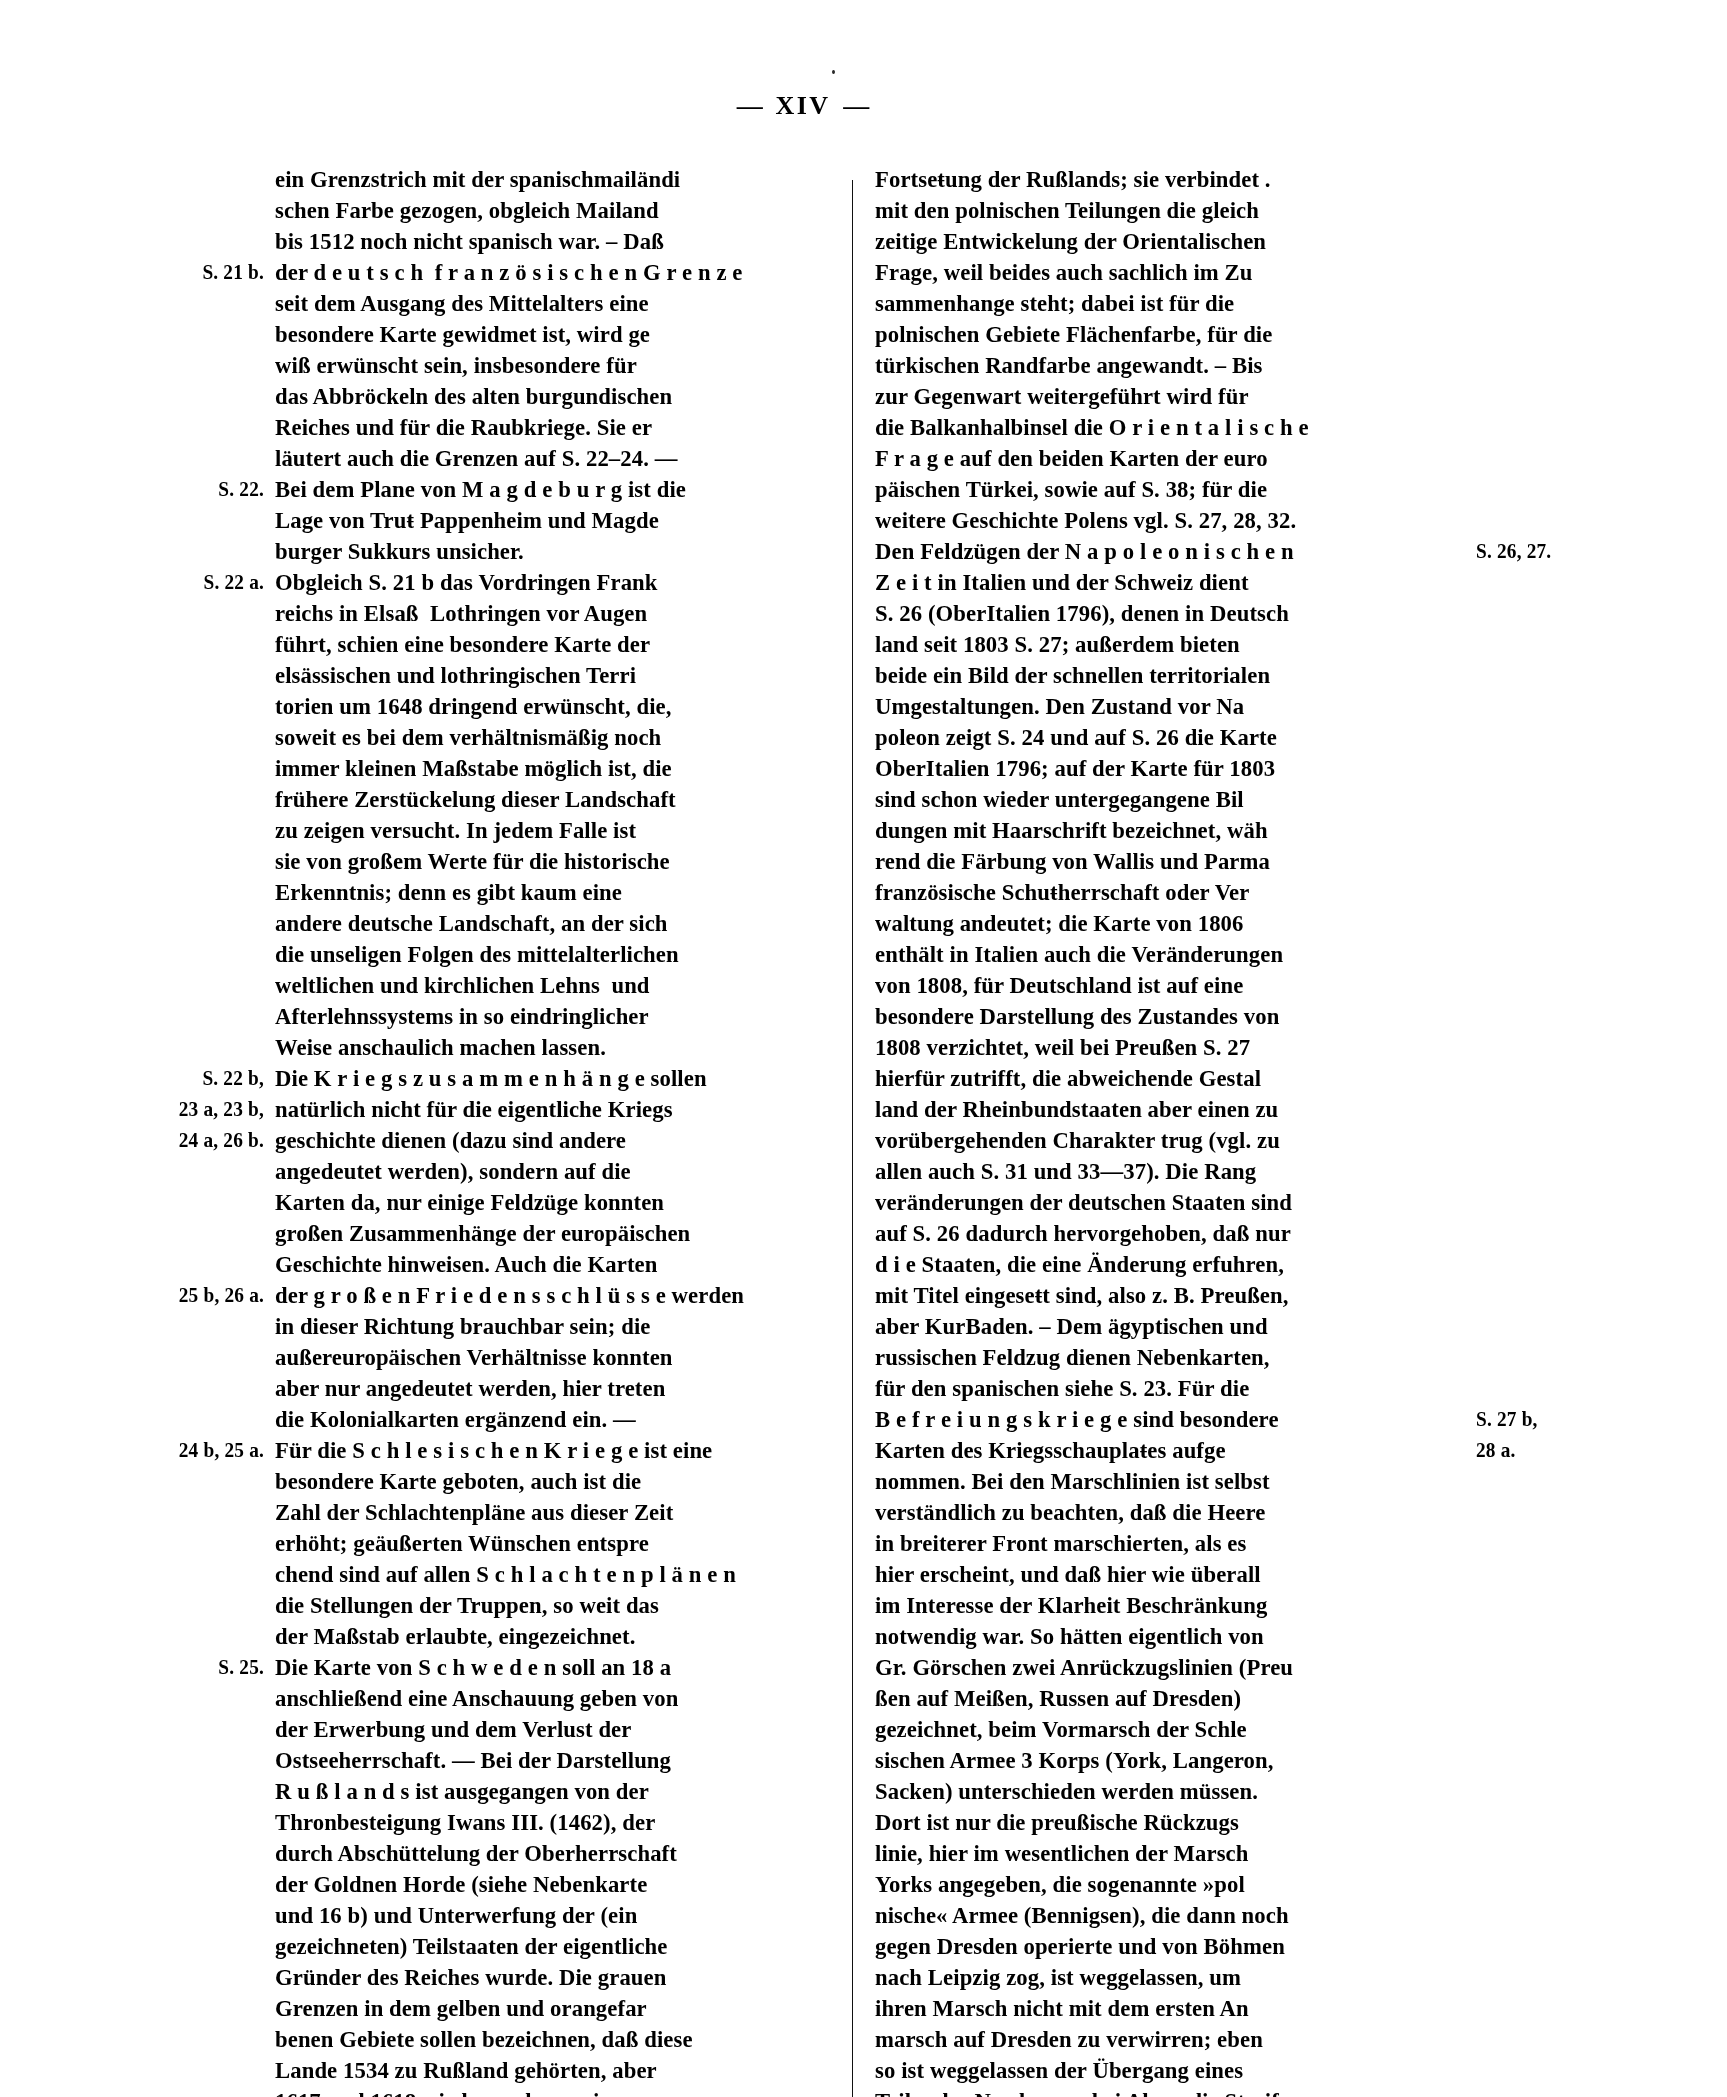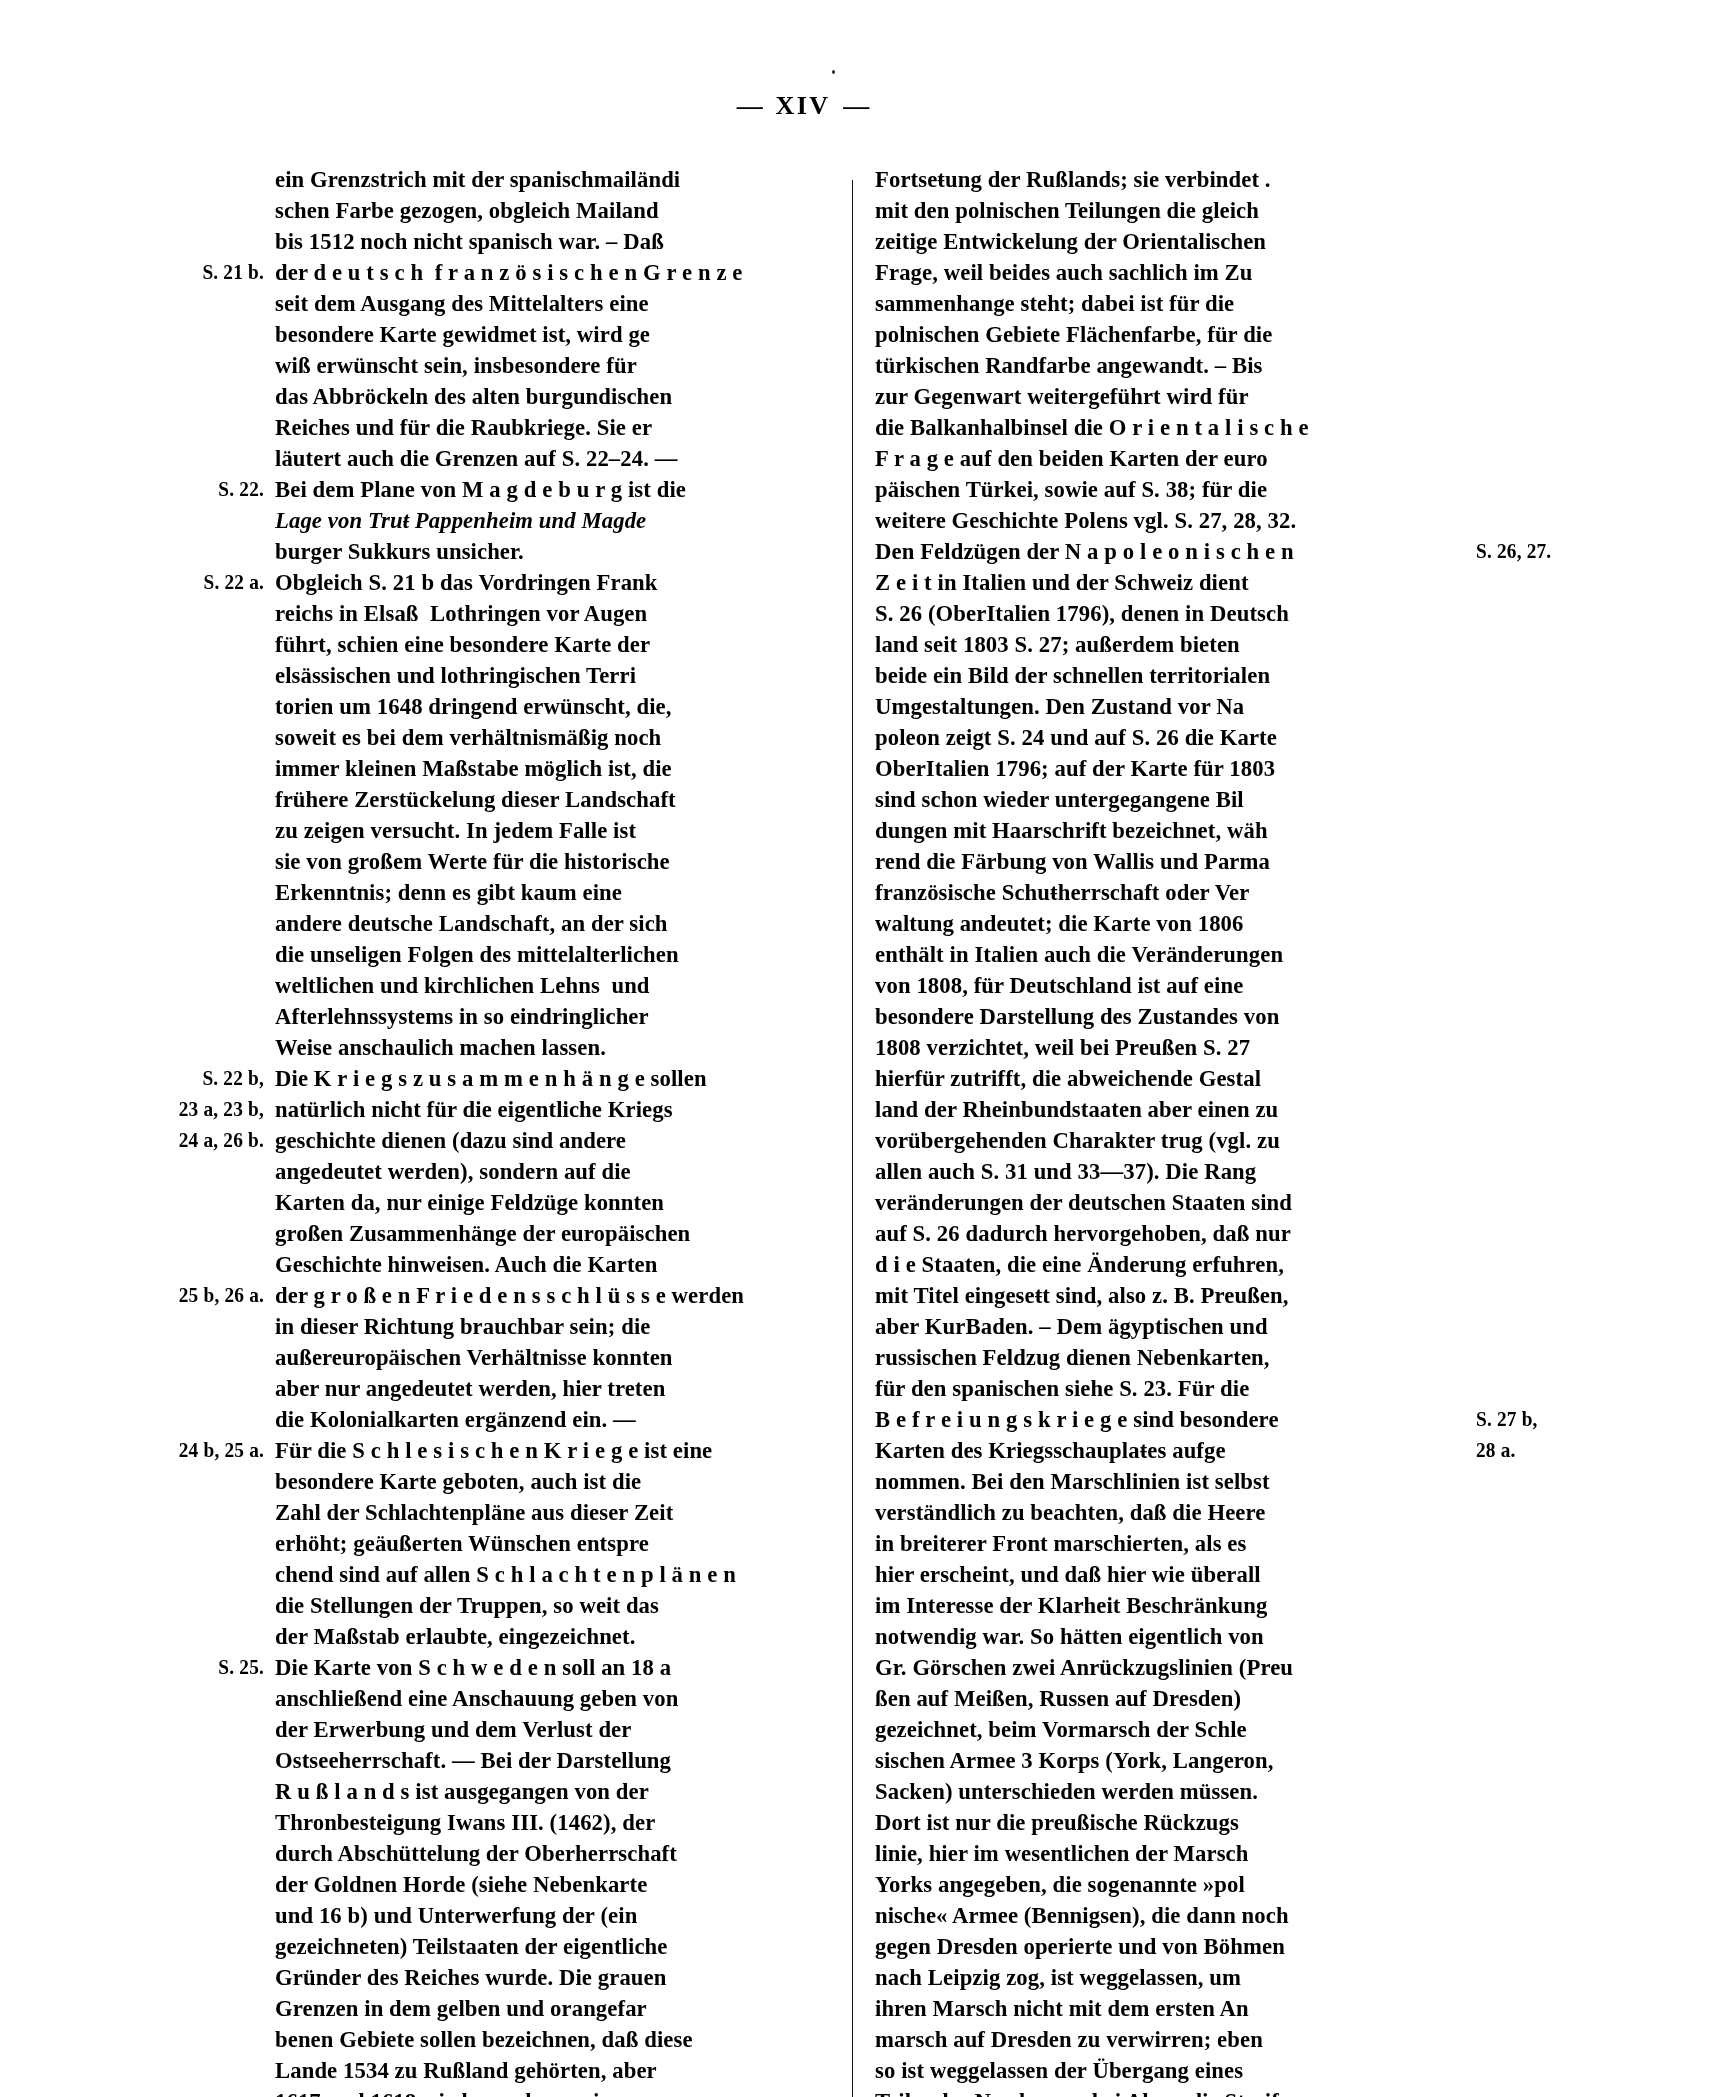--- a/index.html
+++ b/index.html
@@ -149,21 +149,21 @@
         <div class="line"><span class="txt" style="transform: scaleX(1);">schen  Farbe  gezogen,  obgleich  Mailand</span></div>
         <div class="line"><span class="txt" style="transform: scaleX(1);">bis 1512 noch nicht spanisch war.  – Daß</span></div>
         <div class="line"><div class="mnote">S. 21 b.</div><span class="txt" style="transform: scaleX(1);">der  d e u t s c h ­ f r a n z ö s i s c h e n   G r e n z e</span></div>
         <div class="line"><span class="txt" style="transform: scaleX(1);">seit dem Ausgang des Mittelalters eine</span></div>
         <div class="line"><span class="txt" style="transform: scaleX(1);">besondere Karte gewidmet ist, wird ge­</span></div>
         <div class="line"><span class="txt" style="transform: scaleX(1);">wiß  erwünscht  sein,  insbesondere  für</span></div>
         <div class="line"><span class="txt" style="transform: scaleX(1);">das Abbröckeln des alten burgundischen</span></div>
         <div class="line"><span class="txt" style="transform: scaleX(1);">Reiches und für die Raubkriege.  Sie er­</span></div>
         <div class="line"><span class="txt" style="transform: scaleX(1);">läutert auch die Grenzen auf S. 22–24. —</span></div>
         <div class="line"><div class="mnote">S. 22.</div><span class="txt" style="transform: scaleX(1);">Bei dem Plane von M a g d e b u r g  ist die</span></div>
-        <div class="line"><span class="txt" style="transform: scaleX(1); font-style: italic;">Lage von Truŧ Pappenheim und Magde­</span></div>
+        <div class="line"><span class="txt" style="transform: scaleX(1);">Lage von Truŧ Pappenheim und Magde­</span></div>
         <div class="line"><span class="txt" style="transform: scaleX(1);">burger Sukkurs unsicher.</span></div>
         <div class="line"><div class="mnote">S. 22 a.</div><span class="txt" style="transform: scaleX(1);">Obgleich S. 21 b das Vordringen Frank­</span></div>
         <div class="line"><span class="txt" style="transform: scaleX(1);">reichs in Elsaß ­ Lothringen vor Augen</span></div>
         <div class="line"><span class="txt" style="transform: scaleX(1);">führt, schien eine besondere Karte der</span></div>
         <div class="line"><span class="txt" style="transform: scaleX(1);">elsässischen  und  lothringischen  Terri­</span></div>
         <div class="line"><span class="txt" style="transform: scaleX(1);">torien um 1648 dringend erwünscht, die,</span></div>
         <div class="line"><span class="txt" style="transform: scaleX(1);">soweit es bei dem verhältnismäßig noch</span></div>
         <div class="line"><span class="txt" style="transform: scaleX(1);">immer kleinen Maßstabe möglich ist, die</span></div>
         <div class="line"><span class="txt" style="transform: scaleX(1);">frühere Zerstückelung dieser Landschaft</span></div>
         <div class="line"><span class="txt" style="transform: scaleX(1);">zu zeigen versucht.  In jedem Falle ist</span></div>

